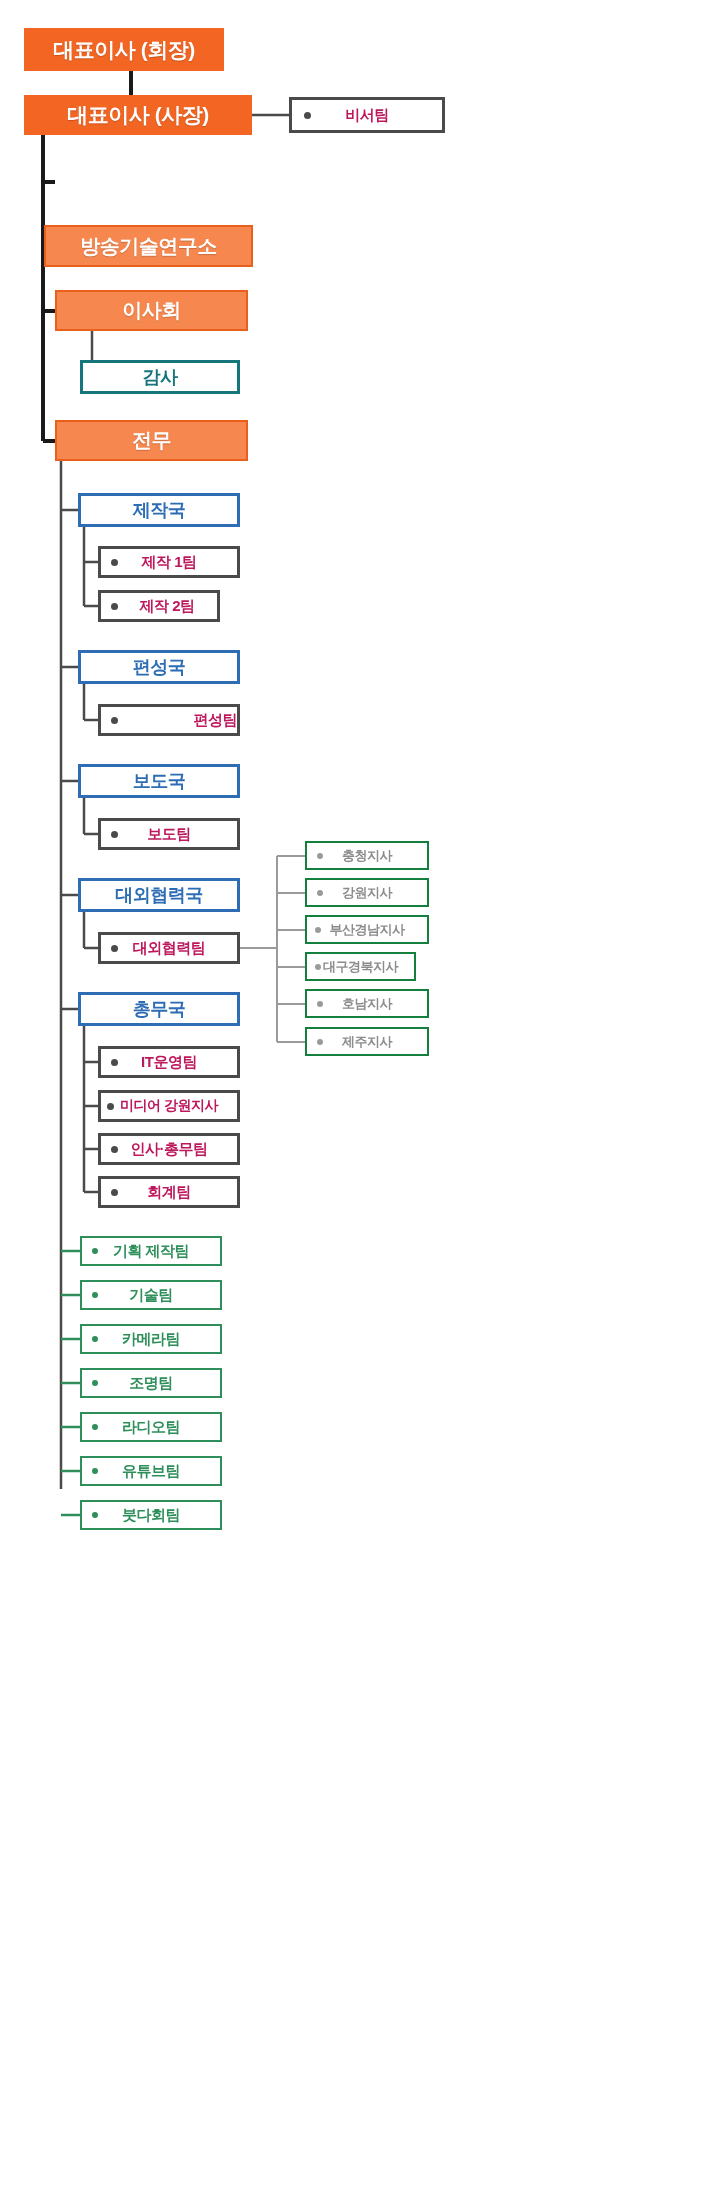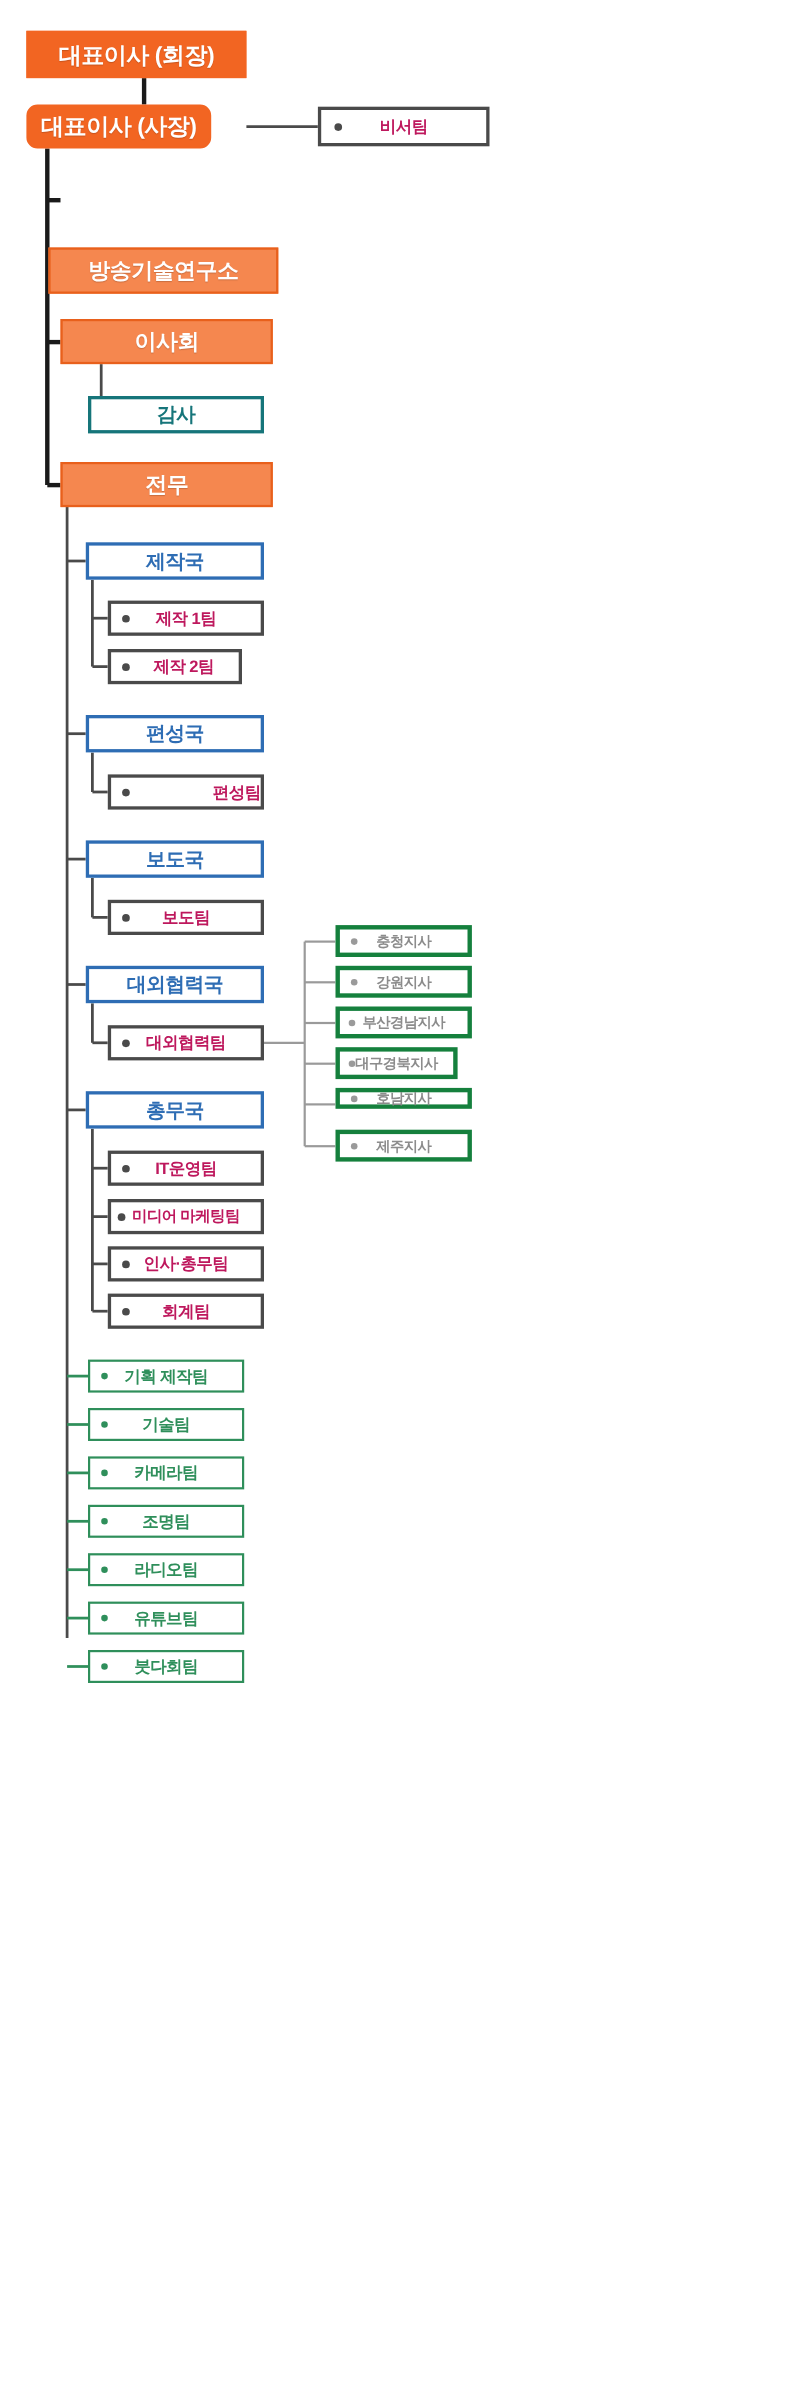--- a/index.html
+++ b/index.html
@@ -61,21 +61,21 @@
   .team {
     background: #ffffff;
     color: #be185d;
     border: 3px solid #4A4A4A;
     font-size: 15px;
   }
   
   .branch {
     background: #ffffff;
     color: #8C8C8C;
-    border: 4px solid #15803d;
+    border: 2px solid #15803d;
     font-size: 13px;
   }
   
   .green {
     background: #ffffff;
     color: #2F8F5B;
     border: 2px solid #2F8F5B;
     font-size: 15px;
   }
   .bullet {
@@ -149,21 +149,21 @@
     <line x1="277" y1="930" x2="305" y2="930" stroke="#9A9A9A" stroke-width="2"></line>
     <line x1="277" y1="967" x2="305" y2="967" stroke="#9A9A9A" stroke-width="2"></line>
     <line x1="277" y1="1004" x2="305" y2="1004" stroke="#9A9A9A" stroke-width="2"></line>
     <line x1="277" y1="1042" x2="305" y2="1042" stroke="#9A9A9A" stroke-width="2"></line>
   </svg>
 
   <div class="node exec" style="left:24px; top:28px; width:200px; height:43px;">
     <span>대표이사 (회장)</span>
   </div>
 
-  <div class="node exec" style="left:24px; top:95px; width:168px; height:40px;border-radius:10px;">
+  <div class="node exec" style="left:24px; top:95px; width:228px; height:40px;">
     <span>대표이사 (사장)</span>
   </div>
 
   <div class="node team" style="left:289px; top:97px; width:156px; height:36px;">
     <span class="bullet dark" style="left:12px; top:50%; margin-top:-3.5px;"></span>
     <span>비서팀</span>
   </div>
 
 
   <div class="node exec-light" style="left:44px; top:225px; width:209px; height:42px;">
@@ -220,21 +220,21 @@
 
   <div class="node bureau" style="left:78px; top:992px; width:162px; height:34px;">
     <span>총무국</span>
   </div>
   <div class="node team" style="left:98px; top:1046px; width:142px; height:32px;">
     <span class="bullet dark" style="left:10px; top:50%; margin-top:-3.5px;"></span>
     <span>IT운영팀</span>
   </div>
   <div class="node team" style="left:98px; top:1090px; width:142px; height:32px; font-size:14px;">
     <span class="bullet dark" style="left:6px; top:50%; margin-top:-3.5px;"></span>
-    <span>미디어 마케팅팀</span>
+    <span>미디어 강원지사</span>
   </div>
   <div class="node team" style="left:98px; top:1133px; width:142px; height:32px;">
     <span class="bullet dark" style="left:10px; top:50%; margin-top:-3.5px;"></span>
     <span>인사·총무팀</span>
   </div>
   <div class="node team" style="left:98px; top:1176px; width:142px; height:32px;">
     <span class="bullet dark" style="left:10px; top:50%; margin-top:-3.5px;"></span>
     <span>회계팀</span>
   </div>
 
@@ -247,21 +247,21 @@
     <span>강원지사</span>
   </div>
   <div class="node branch" style="left:305px; top:915px; width:124px; height:29px;">
     <span class="bullet gray" style="left:8px; top:50%; margin-top:-3px;"></span>
     <span>부산경남지사</span>
   </div>
   <div class="node branch" style="left:305px; top:952px; width:111px; height:29px;">
     <span class="bullet gray" style="left:8px; top:50%; margin-top:-3px;"></span>
     <span>대구경북지사</span>
   </div>
-  <div class="node branch" style="left:305px; top:989px; width:124px; height:19px;">
+  <div class="node branch" style="left:305px; top:989px; width:124px; height:29px;">
     <span class="bullet gray" style="left:10px; top:50%; margin-top:-3px;"></span>
     <span>호남지사</span>
   </div>
   <div class="node branch" style="left:305px; top:1027px; width:124px; height:29px;">
     <span class="bullet gray" style="left:10px; top:50%; margin-top:-3px;"></span>
     <span>제주지사</span>
   </div>
 
   <div class="node green" style="left:80px; top:1236px; width:142px; height:30px;">
     <span class="bullet green" style="left:10px; top:50%; margin-top:-3px;"></span>

